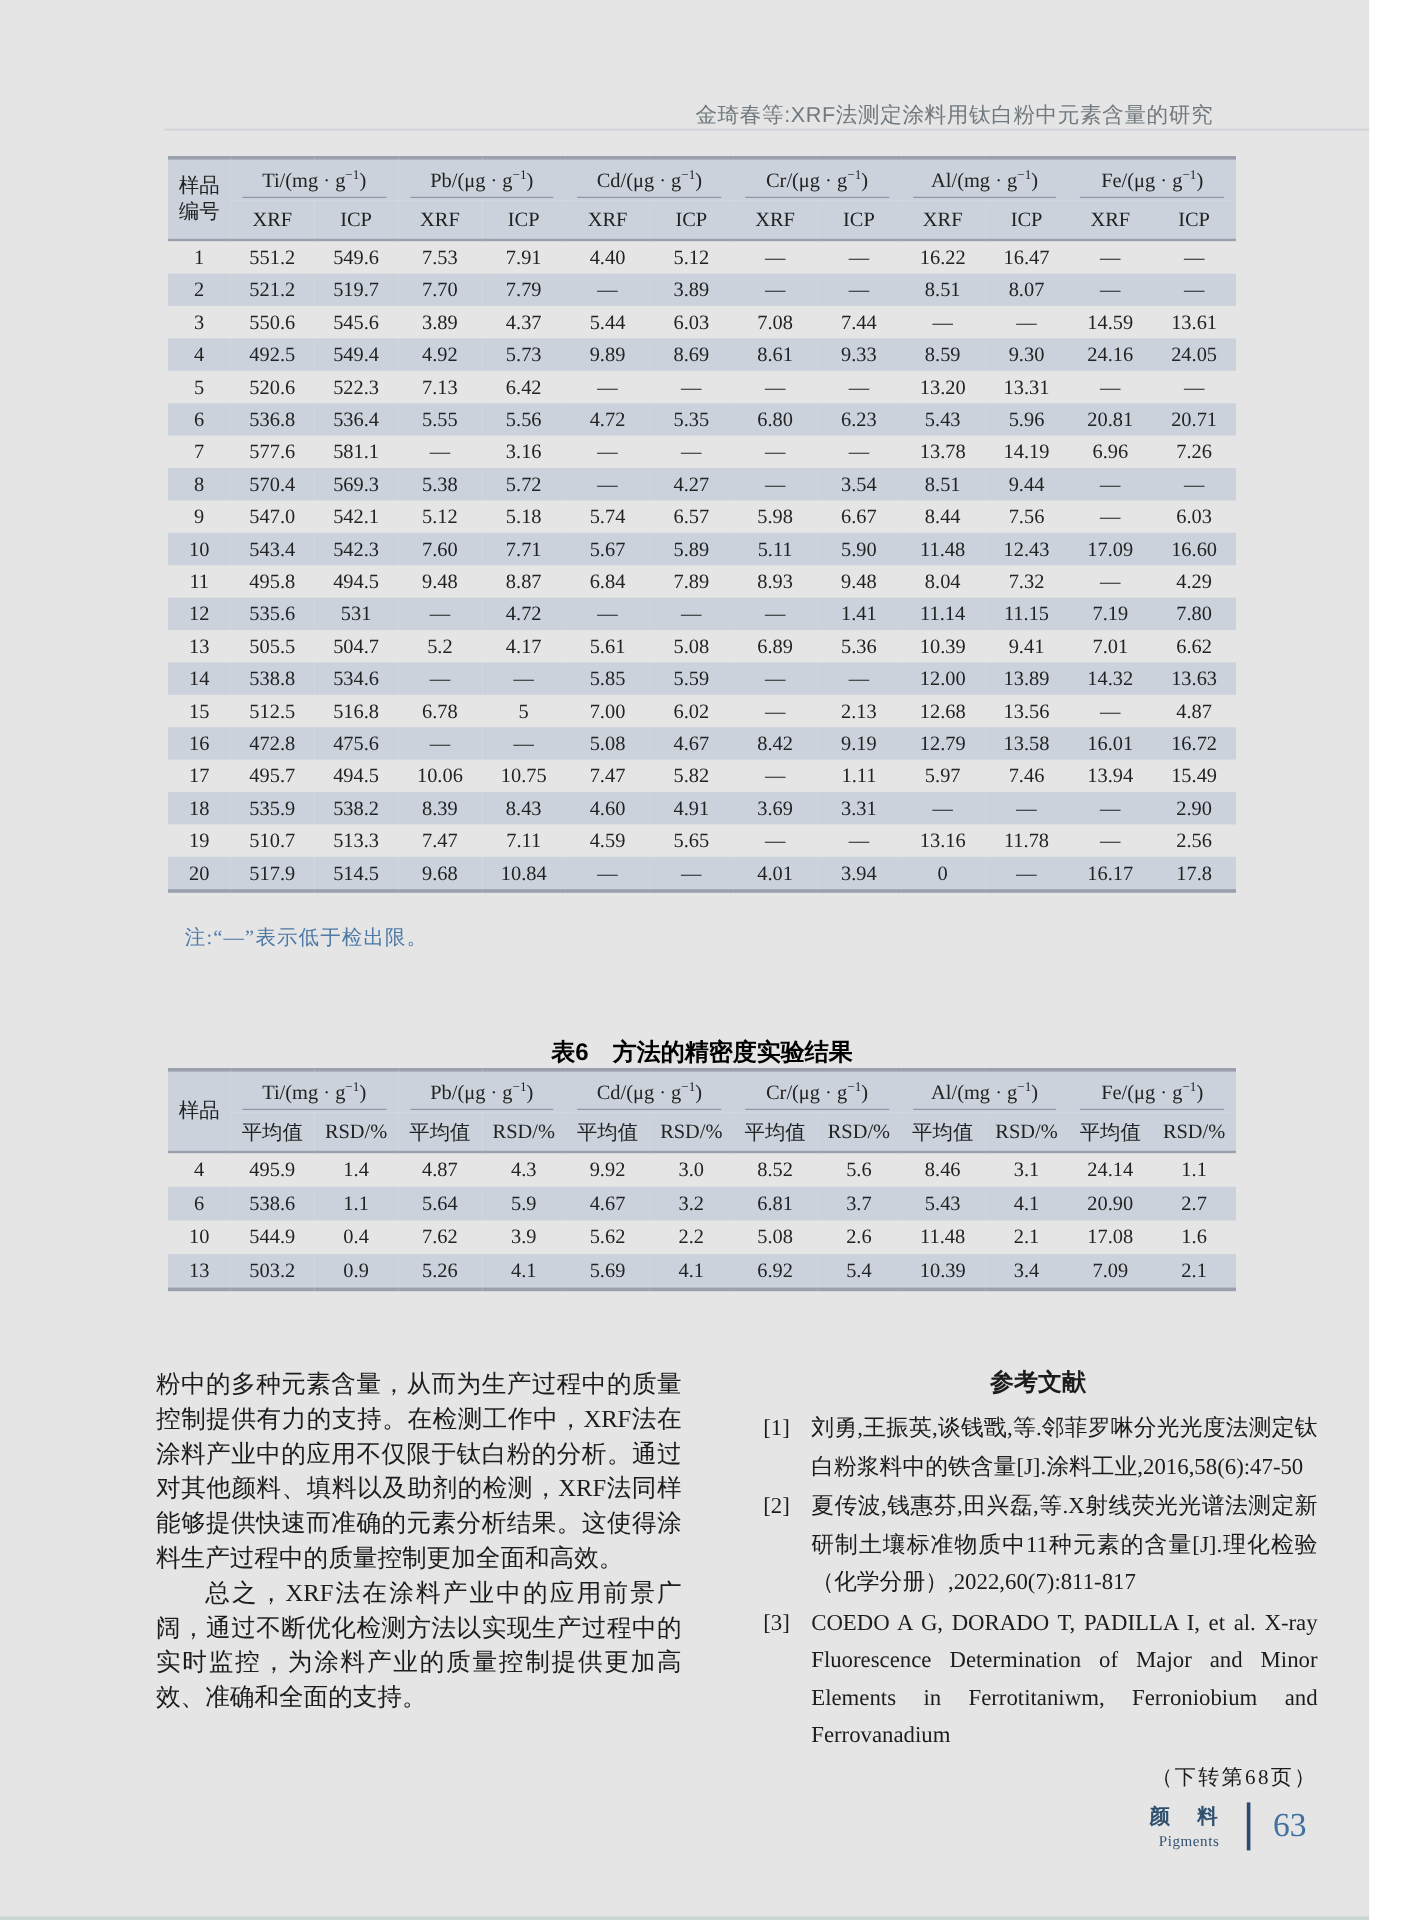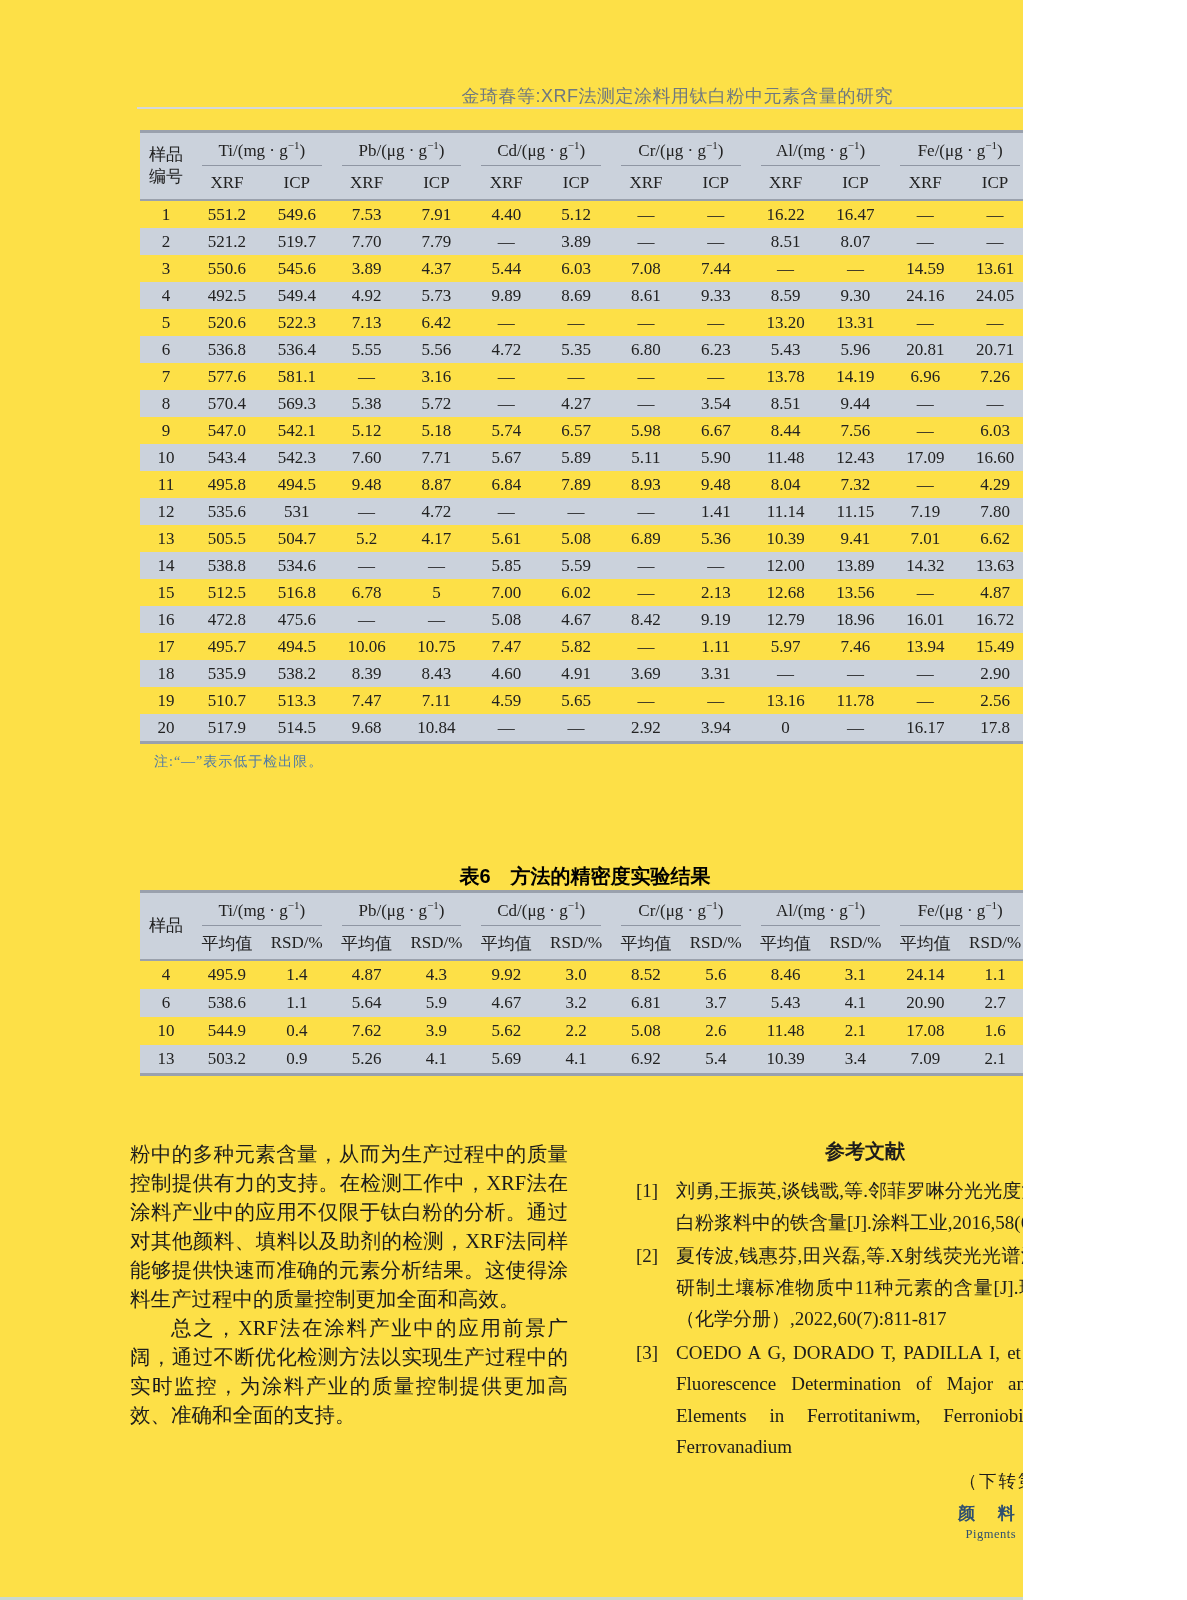--- a/index.html
+++ b/index.html
@@ -1,17 +1,17 @@
 <!DOCTYPE html>
 <html><head>
 <meta charset="utf-8">
 <style>
   html,body{margin:0;padding:0;background:#ffffff;}
   .page{
-    position:relative; width:1023px; height:1600px; background:#fde047;
+    position:relative; width:1141px; height:1600px; background:#e5e5e5;
     font-family:"Liberation Serif","DejaVu Serif",serif; color:#1c1c1c;
     overflow:hidden;
   }
   
   .running-header{
     position:absolute; top:84px; right:130px;
     font-family:"Liberation Sans","DejaVu Sans",sans-serif;
     font-size:18px; color:#70797f; letter-spacing:0.5px;
   }
   .header-rule{
@@ -49,22 +49,22 @@
     border-bottom:1px solid #8f96a3;
   }
   table.datatable th.idcell{line-height:22px;}
   table.datatable sup{font-size:11px;}
   table.datatable td{
     text-align:center; height:27px; padding:0; vertical-align:middle;
   }
   table.tbl6-table td{height:28px;}
   tr.shaded{background:#cbd2dc;}
   .tbl-note{
-    margin-top:9px; padding-left:14px;
-    font-size:14px; color:#4e79a7; letter-spacing:1px;
+    margin-top:26px; padding-left:14px;
+    font-size:17px; color:#4e79a7; letter-spacing:1px;
   }
   
   .body-left{
     position:absolute; left:130px; top:1140px; width:438px;
     font-size:20.5px; line-height:29px; text-align:justify;
   }
   .body-left p{margin:0;}
   .body-left p.indent{text-indent:2em;}
   .body-right{
     position:absolute; left:594px; top:1138px; width:466px;margin-left:38px;
@@ -398,21 +398,21 @@
             <td>16</td>
             <td>472.8</td>
             <td>475.6</td>
             <td>—</td>
             <td>—</td>
             <td>5.08</td>
             <td>4.67</td>
             <td>8.42</td>
             <td>9.19</td>
             <td>12.79</td>
-            <td>18.96</td>
+            <td>13.58</td>
             <td>16.01</td>
             <td>16.72</td>
           </tr>
           <tr class="">
             <td>17</td>
             <td>495.7</td>
             <td>494.5</td>
             <td>10.06</td>
             <td>10.75</td>
             <td>7.47</td>
@@ -455,21 +455,21 @@
             <td>2.56</td>
           </tr>
           <tr class="shaded">
             <td>20</td>
             <td>517.9</td>
             <td>514.5</td>
             <td>9.68</td>
             <td>10.84</td>
             <td>—</td>
             <td>—</td>
-            <td>2.92</td>
+            <td>4.01</td>
             <td>3.94</td>
             <td>0</td>
             <td>—</td>
             <td>16.17</td>
             <td>17.8</td>
           </tr>
         </tbody>
       </table>
     <div class="tbl-note">注:“—”表示低于检出限。</div>
   </div>

